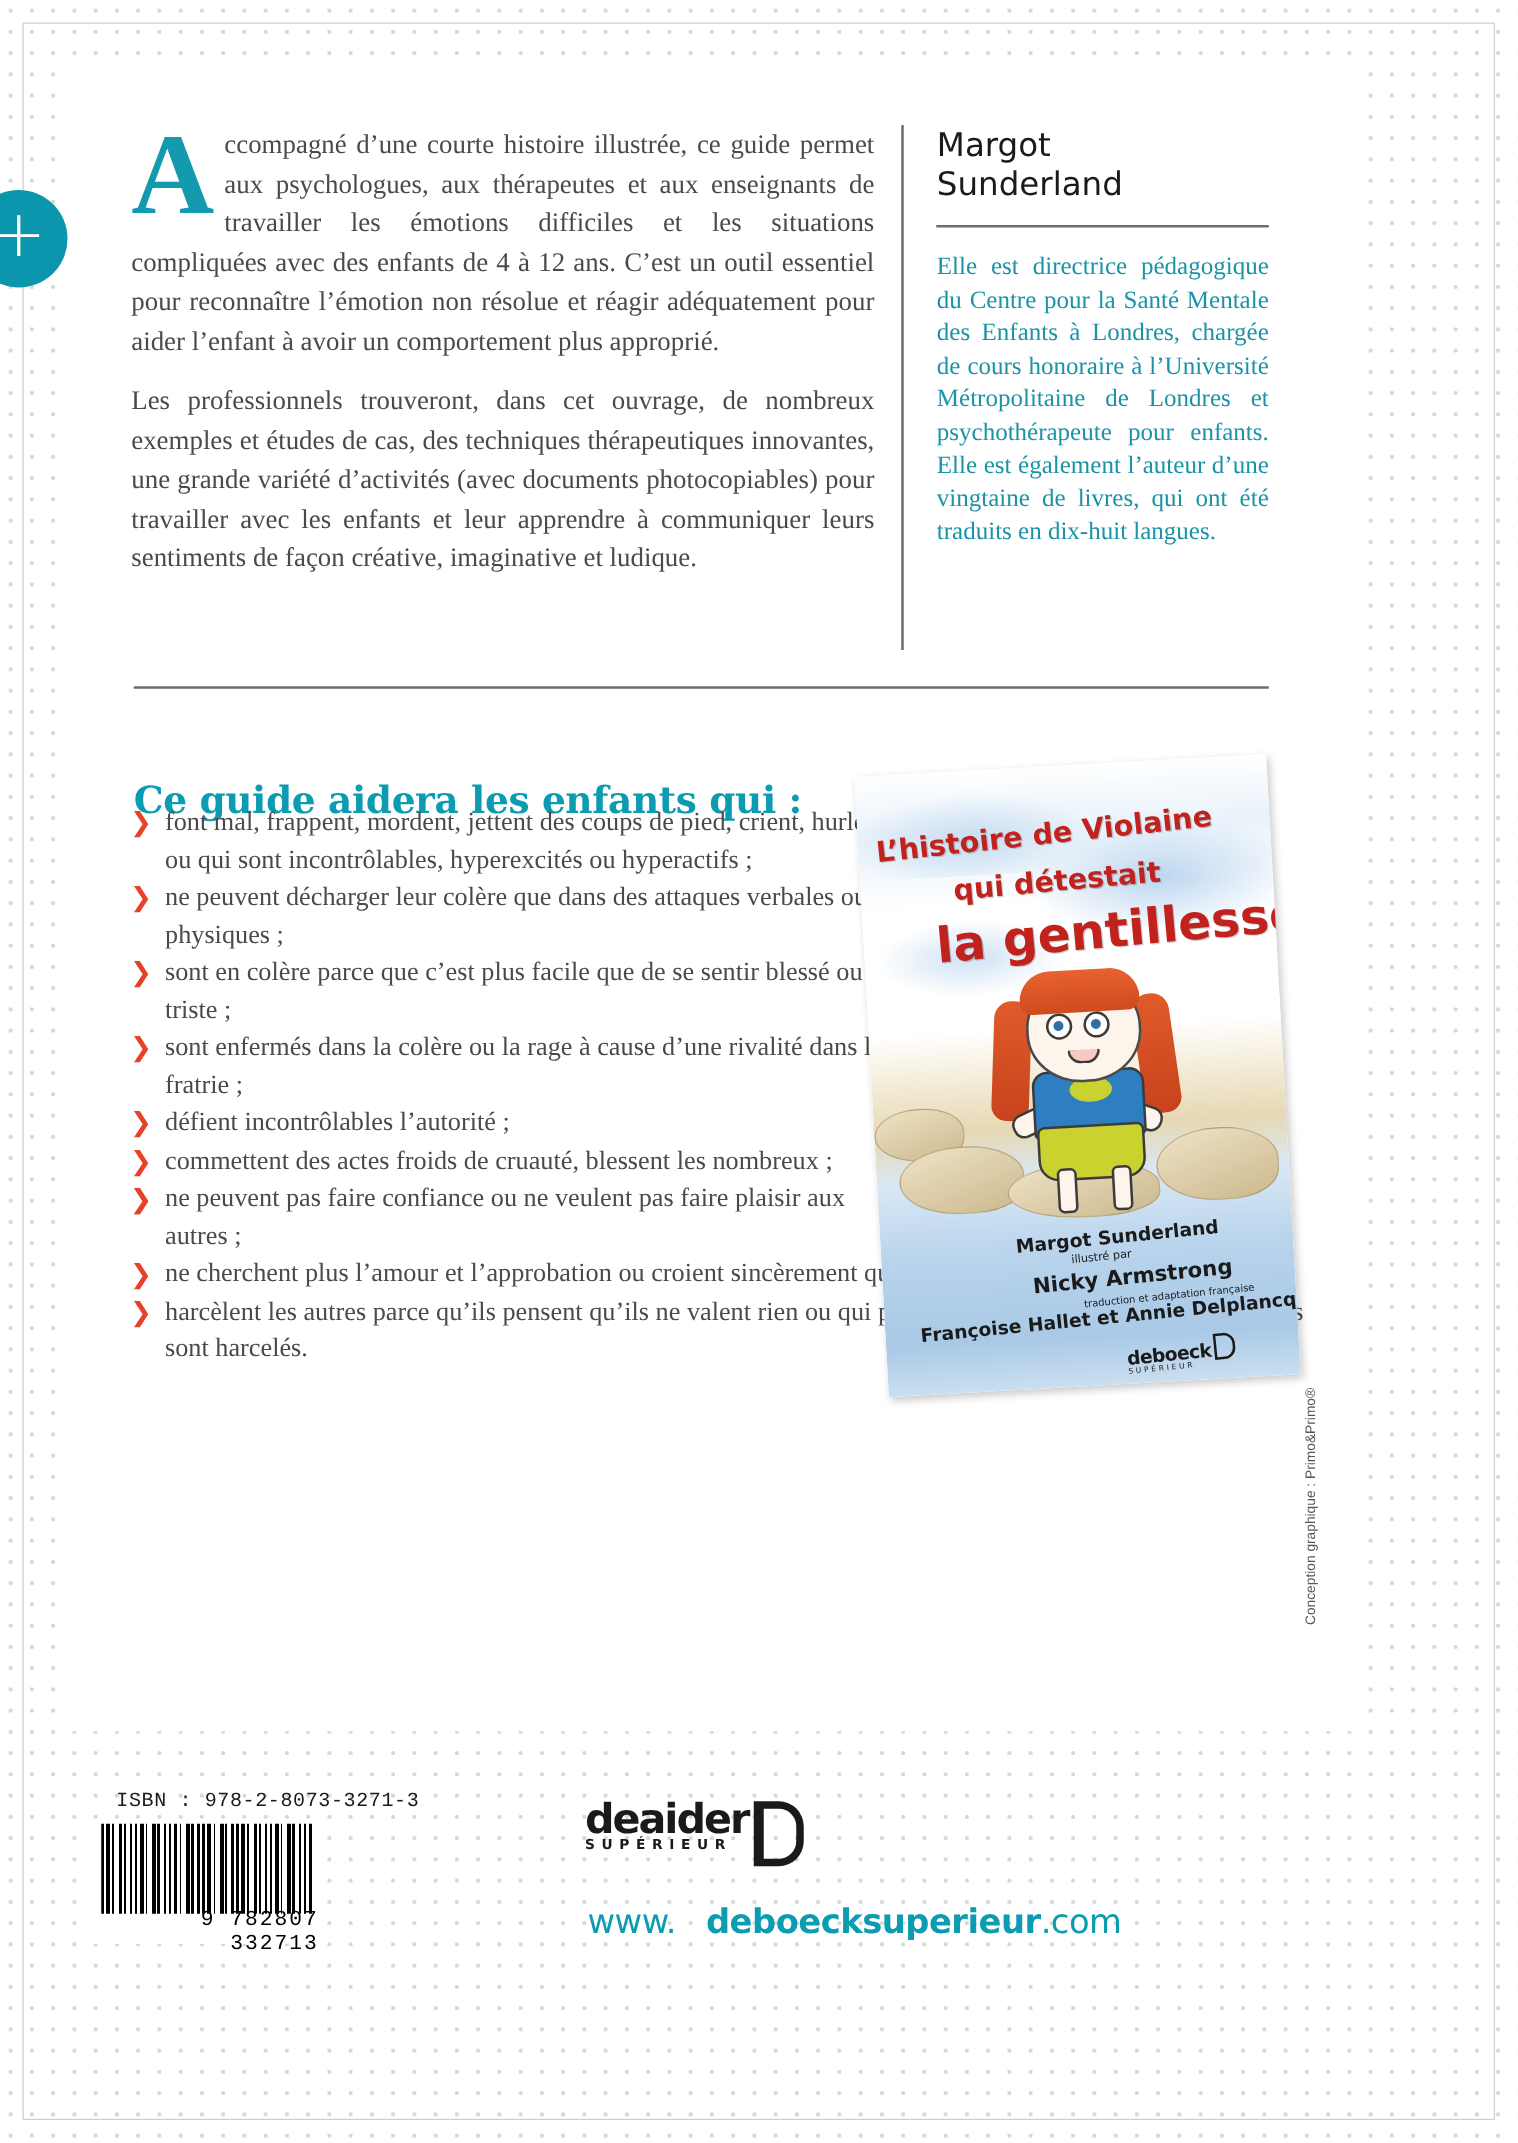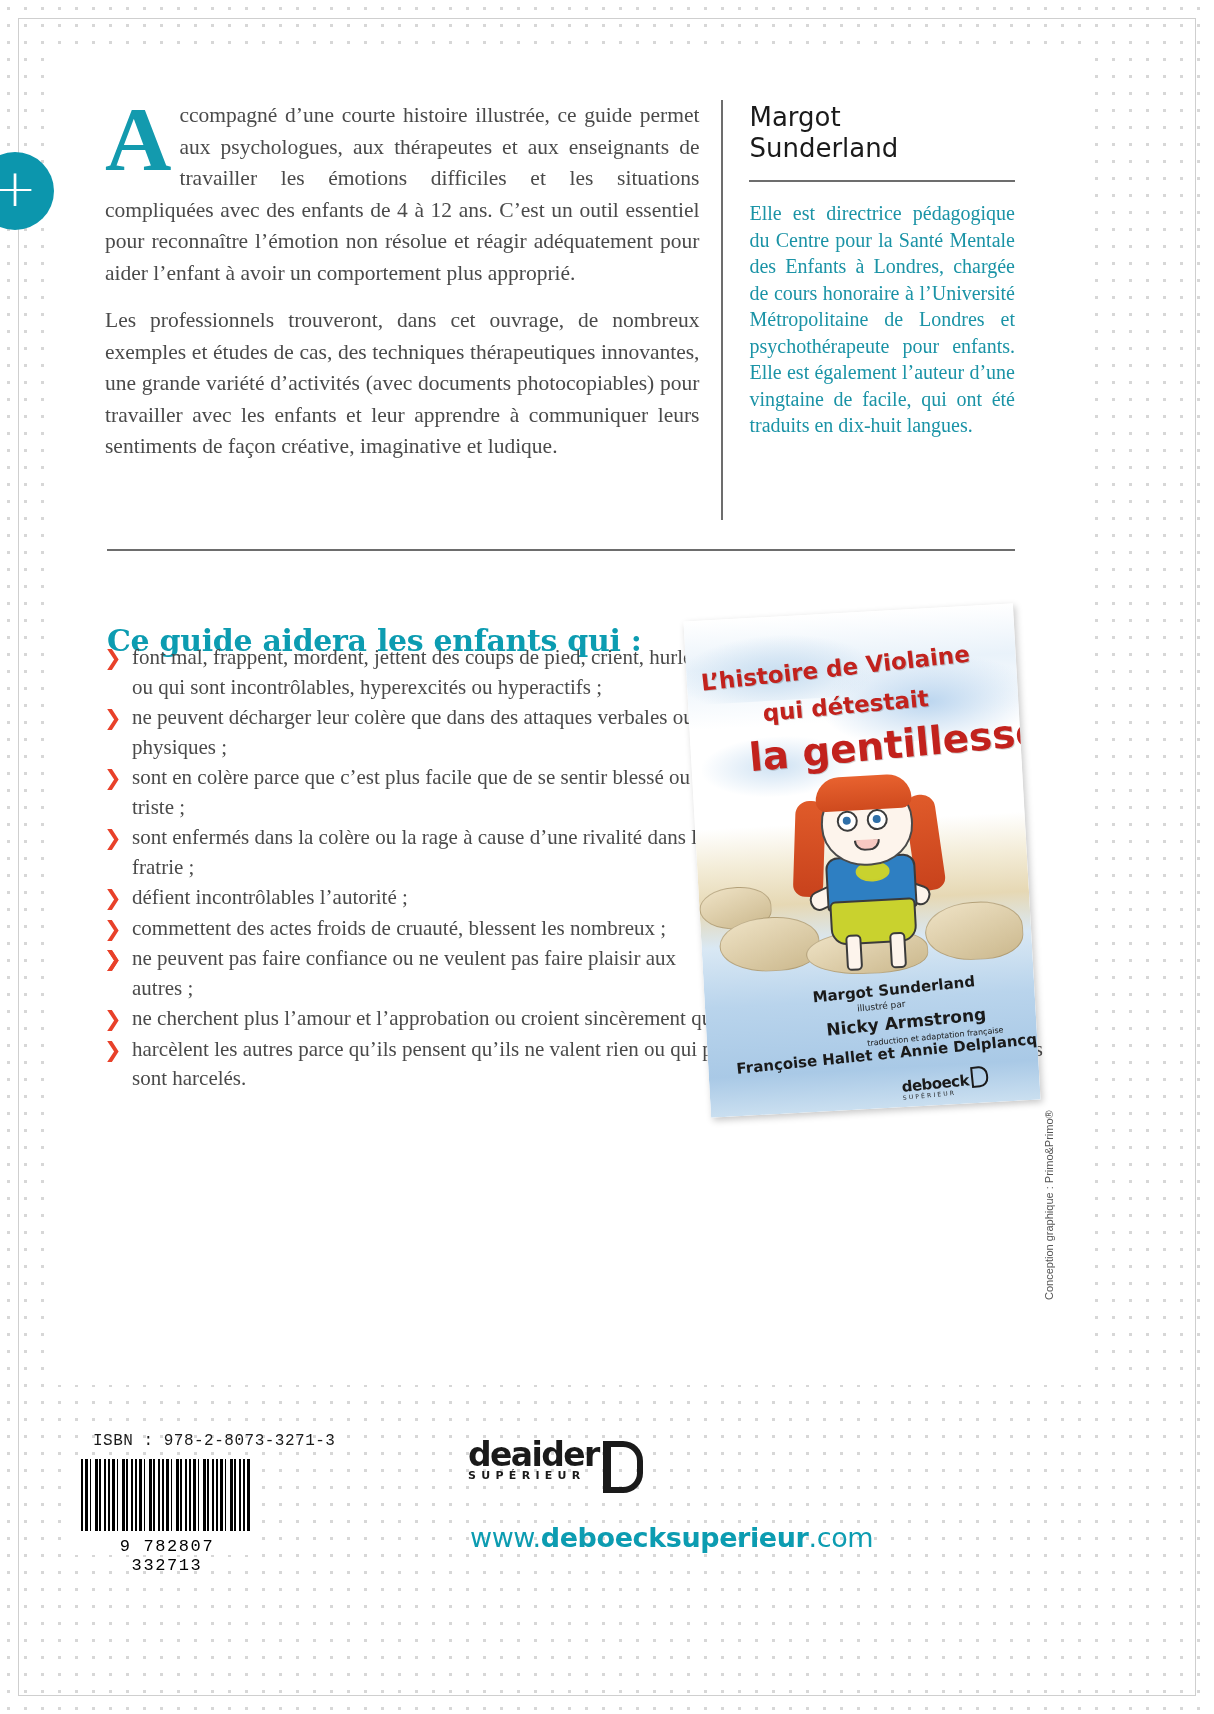--- a/index.html
+++ b/index.html
@@ -359,27 +359,27 @@
     left: 6px; top: 4px;
     width: 170px; height: 72px;
     background:
       repeating-linear-gradient(90deg,
         #000 0 2px, #fff 2px 4px, #000 4px 7px, #fff 7px 9px,
         #000 9px 10px, #fff 10px 14px, #000 14px 17px, #fff 17px 18px,
         #000 18px 20px, #fff 20px 23px, #000 23px 25px, #fff 25px 27px);
   }
   #barcode-digits {
     position: absolute;
-    left: 4px; top: 82px;
+    left: 4px; top: 72px;
     width: 176px;
     font-family: "Liberation Mono", monospace;
     font-size: 17px;
     color: #000;
     letter-spacing: 1.6px;
-    text-align: center;
+    text-align: right;
   }
 
   #deboeck-logo {
     position: absolute;
     left: 468px;
     top: 1438px;
     font-family: "DejaVu Sans", sans-serif;
     color: #1a1a1a;
   }
   #deboeck-logo .lg-main {
@@ -401,21 +401,21 @@
   #website {
     position: absolute;
     left: 470px;
     top: 1522px;
     font-family: "DejaVu Sans", sans-serif;
     font-size: 27px;
     color: #0c9cb1;
     letter-spacing: -0.4px;
     white-space: nowrap;
   }
-  #website .bold { font-weight: bold; }
+  #website .bold { font-weight: bold; margin-left: 24px; }
 
   #credit-vertical {
     position: absolute;
     left: 1043px;
     top: 1300px;
     font-family: "Liberation Sans", sans-serif;
     font-size: 11px;
     color: #555;
     white-space: nowrap;
     transform: rotate(-90deg);
@@ -434,21 +434,21 @@
 
     <div id="blurb-col">
       <p class="blurb-p"><span class="dropcap">A</span><span>ccompagné d’une courte histoire illustrée, ce guide permet aux psychologues, aux thérapeutes et aux enseignants de travailler les émotions difficiles et les situations compliquées avec des enfants de 4 à 12 ans. C’est un outil essentiel pour reconnaître l’émotion non résolue et réagir adéquatement pour aider l’enfant à avoir un comportement plus approprié.</span></p>
       <p class="blurb-p">Les professionnels trouveront, dans cet ouvrage, de nombreux exemples et études de cas, des techniques thérapeutiques innovantes, une grande variété d’activités (avec documents photocopiables) pour travailler avec les enfants et leur apprendre à communiquer leurs sentiments de façon créative, imaginative et ludique.</p>
     </div>
 
     <div id="author-col">
       <div id="author-name">Margot
 Sunderland</div>
       <hr id="author-rule">
-      <p id="author-bio">Elle est directrice pédagogique du Centre pour la Santé Mentale des Enfants à Londres, chargée de cours honoraire à l’Université Métropolitaine de Londres et psychothérapeute pour enfants. Elle est également l’auteur d’une vingtaine de facile, qui ont été traduits en dix-huit langues.</p>
+      <p id="author-bio">Elle est directrice pédagogique du Centre pour la Santé Mentale des Enfants à Londres, chargée de cours honoraire à l’Université Métropolitaine de Londres et psychothérapeute pour enfants. Elle est également l’auteur d’une vingtaine de livres, qui ont été traduits en dix-huit langues.</p>
     </div>
   </div>
 
   <div id="mid-divider"></div>
 
   <h2 id="guide-heading">Ce guide aidera les enfants qui :</h2>
 
   <ul id="bullet-list">
       <li class="bullet-item narrow"><span class="chev">❯</span><span>font mal, frappent, mordent, jettent des coups de pied, crient, hurlent ou qui sont incontrôlables, hyperexcités ou hyperactifs ;</span></li>
       <li class="bullet-item narrow"><span class="chev">❯</span><span>ne peuvent décharger leur colère que dans des attaques verbales ou physiques ;</span></li>

